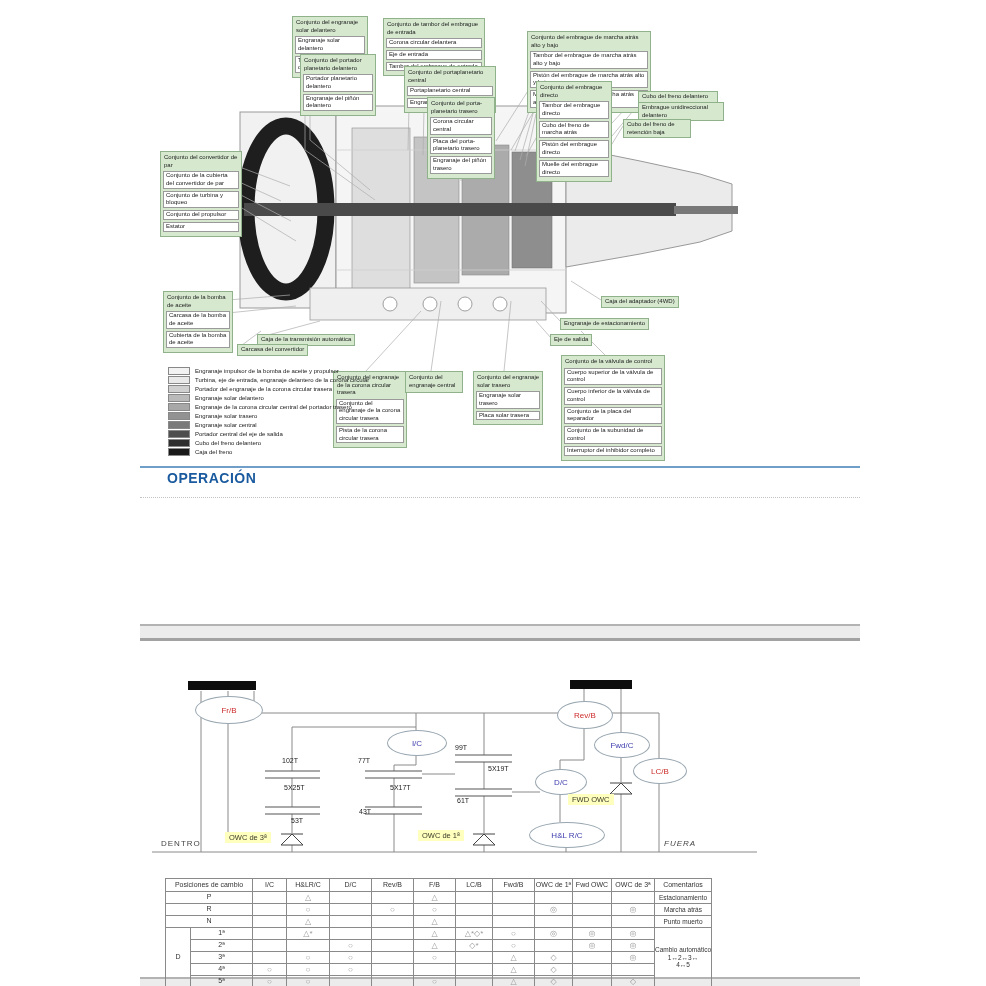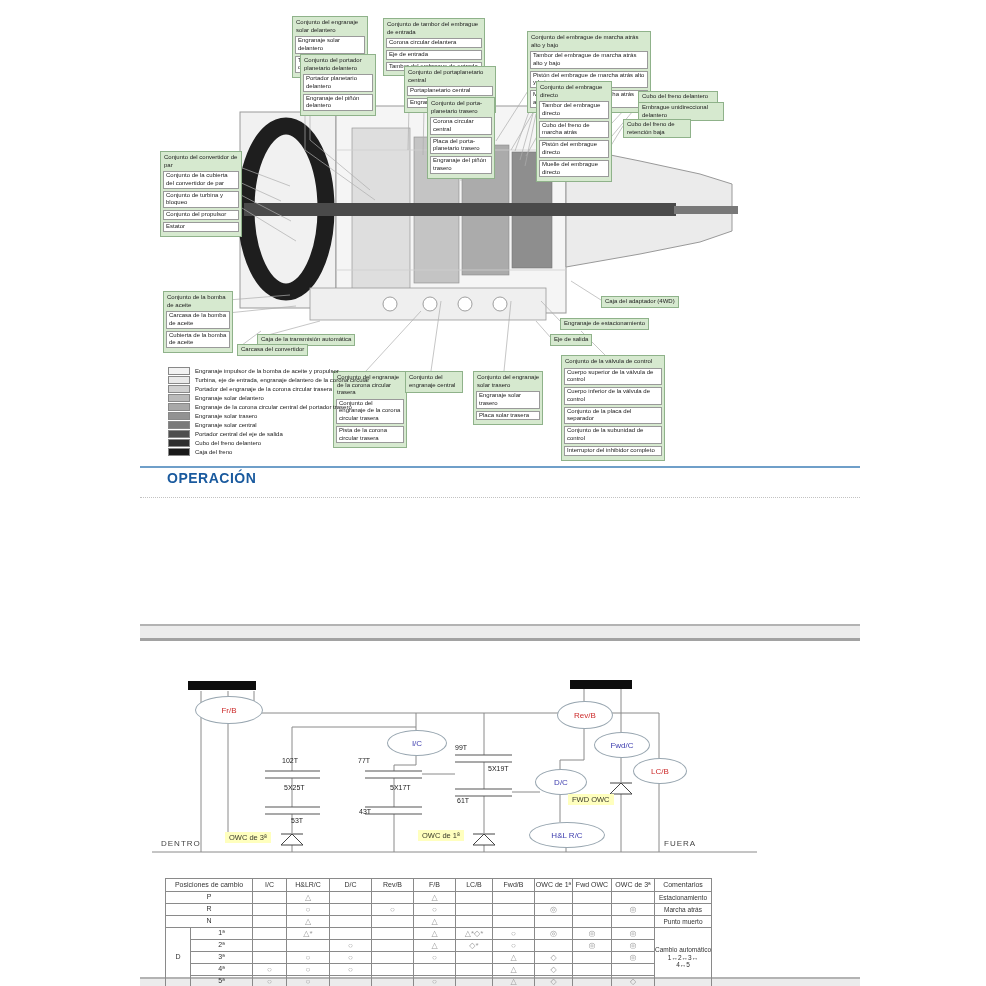--- a/index.html
+++ b/index.html
@@ -324,21 +324,21 @@
     <div class="gl" style="left:144px;top:124px;">5X25T</div>
     <div class="gl" style="left:151px;top:157px;">53T</div>
     <div class="gl" style="left:218px;top:97px;">77T</div>
     <div class="gl" style="left:250px;top:124px;">5X17T</div>
     <div class="gl" style="left:219px;top:148px;">43T</div>
     <div class="gl" style="left:315px;top:84px;">99T</div>
     <div class="gl" style="left:348px;top:105px;">5X19T</div>
     <div class="gl" style="left:317px;top:137px;">61T</div>
 
     <div class="side" style="left:21px;top:179px;">DENTRO</div>
-    <div class="side" style="left:524px;top:179px;">FUERA</div>
+    <div class="side" style="left:524px;top:179px;font-style:italic;">FUERA</div>
   </div>
 
   <table class="optable" id="op-table">
     <colgroup>
       <col style="width:25px">
         <col style="width:62px">
       <col style="width:34px">
         <col style="width:43px">
         <col style="width:42px">
         <col style="width:42px">

